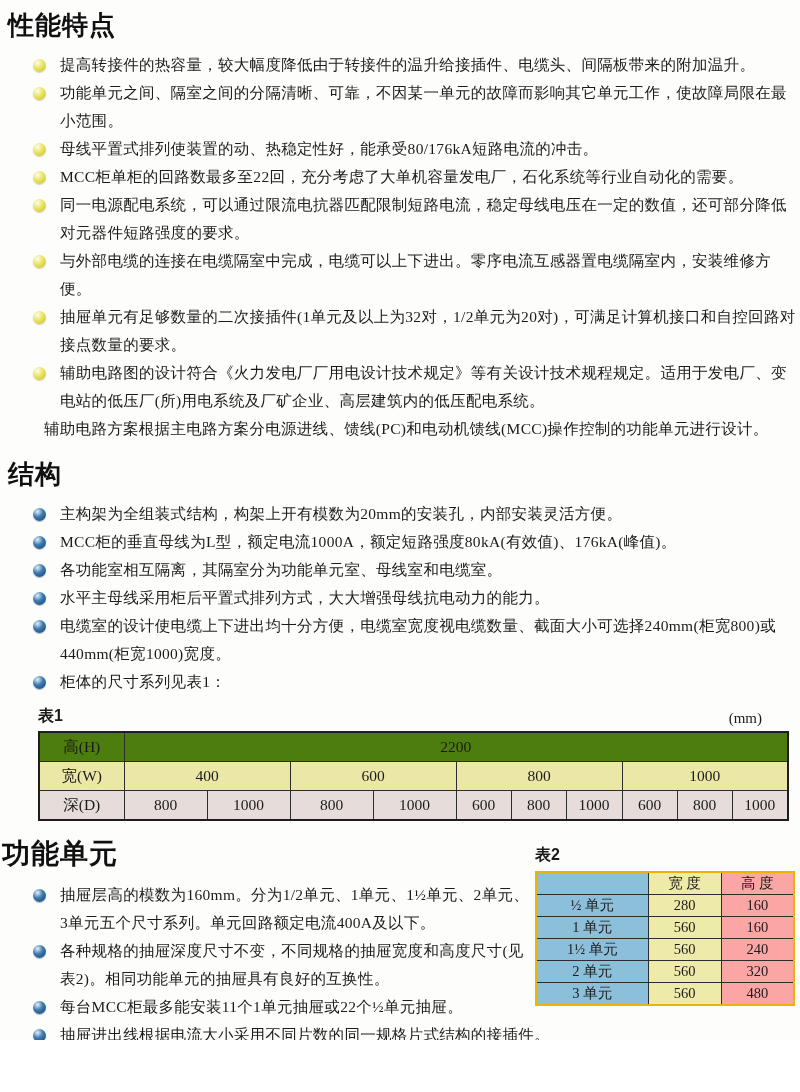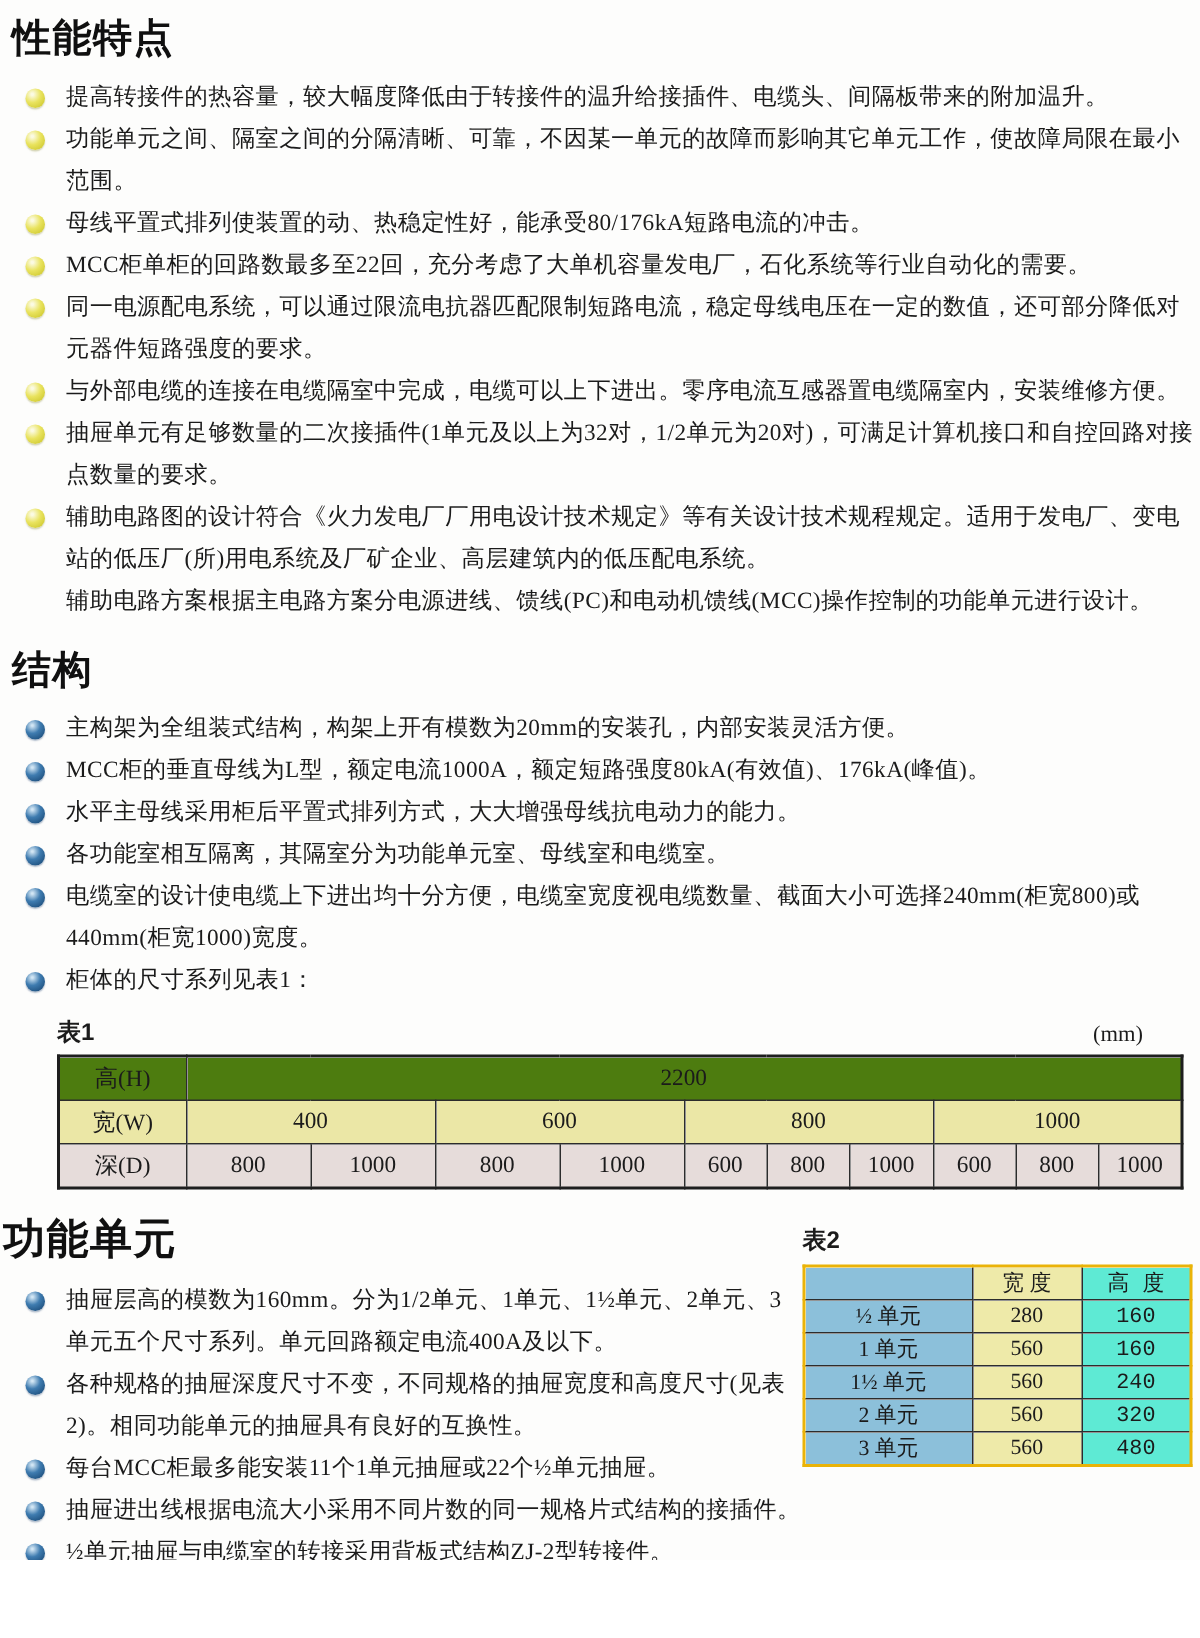--- a/index.html
+++ b/index.html
@@ -9,21 +9,21 @@
     font-family:"Liberation Serif","DejaVu Serif",serif;
   }
   .section-title {
     font-family:"Liberation Sans","DejaVu Sans",sans-serif;
     font-weight:bold; font-size:26px; color:#101010;
     margin:0 0 8px 8px; letter-spacing:1px;
   }
   ul.bullets { list-style:none; margin:0; padding:0; }
   li.bullet-item {
     display:flex; align-items:flex-start;
-    padding-left:17px; font-size:15.5px; line-height:28px;
+    padding-left:33px; font-size:15.5px; line-height:28px;
     letter-spacing:0.3px;
   }
   .ball {
     flex:0 0 13px; width:13px; height:13px; border-radius:50%;
     margin:8px 14px 0 0;
   }
   .ball-yellow {
     background:radial-gradient(circle at 35% 30%, #fbfae2 6%, #e9e35e 45%, #c6c021 100%);
     box-shadow:0 1px 1px rgba(160,160,90,.45);
   }
@@ -53,21 +53,21 @@
   .row-pink td { background:#e6dcda; }
 
   
   .functional { position:relative; }
   .func-left { width:535px; }
   .table2-block { position:absolute; top:10px; right:7px; width:258px; }
   table.tbl2 { width:258px; border:2px solid #eab308; }
   table.tbl2 td { border:1.2px solid #2c2c2c; height:21px; font-size:14.5px; }
   td.c-blue { background:#8cc0da; }
   td.c-yellow { background:#eeeaa9; }
-  td.c-pink { background:#5eead4;font-family:Liberation Mono, monospace; }
+  td.c-pink { background:#fca5a5; }
   .tbl2-caption { margin-bottom:5px; }
 </style>
 </head>
 <body>
 
 <div class="page">
 
   <div class="sec sec-performance">
     <h1 class="section-title">性能特点</h1>
     <ul class="bullets">
@@ -113,25 +113,25 @@
       <li class="bullet-item">
           <span class="ball ball-blue"></span>
           <span class="bullet-text">主构架为全组装式结构，构架上开有模数为20mm的安装孔，内部安装灵活方便。</span>
         </li>
       <li class="bullet-item">
           <span class="ball ball-blue"></span>
           <span class="bullet-text">MCC柜的垂直母线为L型，额定电流1000A，额定短路强度80kA(有效值)、176kA(峰值)。</span>
         </li>
       <li class="bullet-item">
           <span class="ball ball-blue"></span>
+          <span class="bullet-text">各功能室相互隔离，其隔室分为功能单元室、母线室和电缆室。</span>
+        </li>
+      <li class="bullet-item">
+          <span class="ball ball-blue"></span>
           <span class="bullet-text">水平主母线采用柜后平置式排列方式，大大增强母线抗电动力的能力。</span>
-        </li>
-      <li class="bullet-item">
-          <span class="ball ball-blue"></span>
-          <span class="bullet-text">各功能室相互隔离，其隔室分为功能单元室、母线室和电缆室。</span>
         </li>
       <li class="bullet-item">
           <span class="ball ball-blue"></span>
           <span class="bullet-text">电缆室的设计使电缆上下进出均十分方便，电缆室宽度视电缆数量、截面大小可选择240mm(柜宽800)或440mm(柜宽1000)宽度。</span>
         </li>
       <li class="bullet-item">
           <span class="ball ball-blue"></span>
           <span class="bullet-text">柜体的尺寸系列见表1：</span>
         </li>
     </ul>

